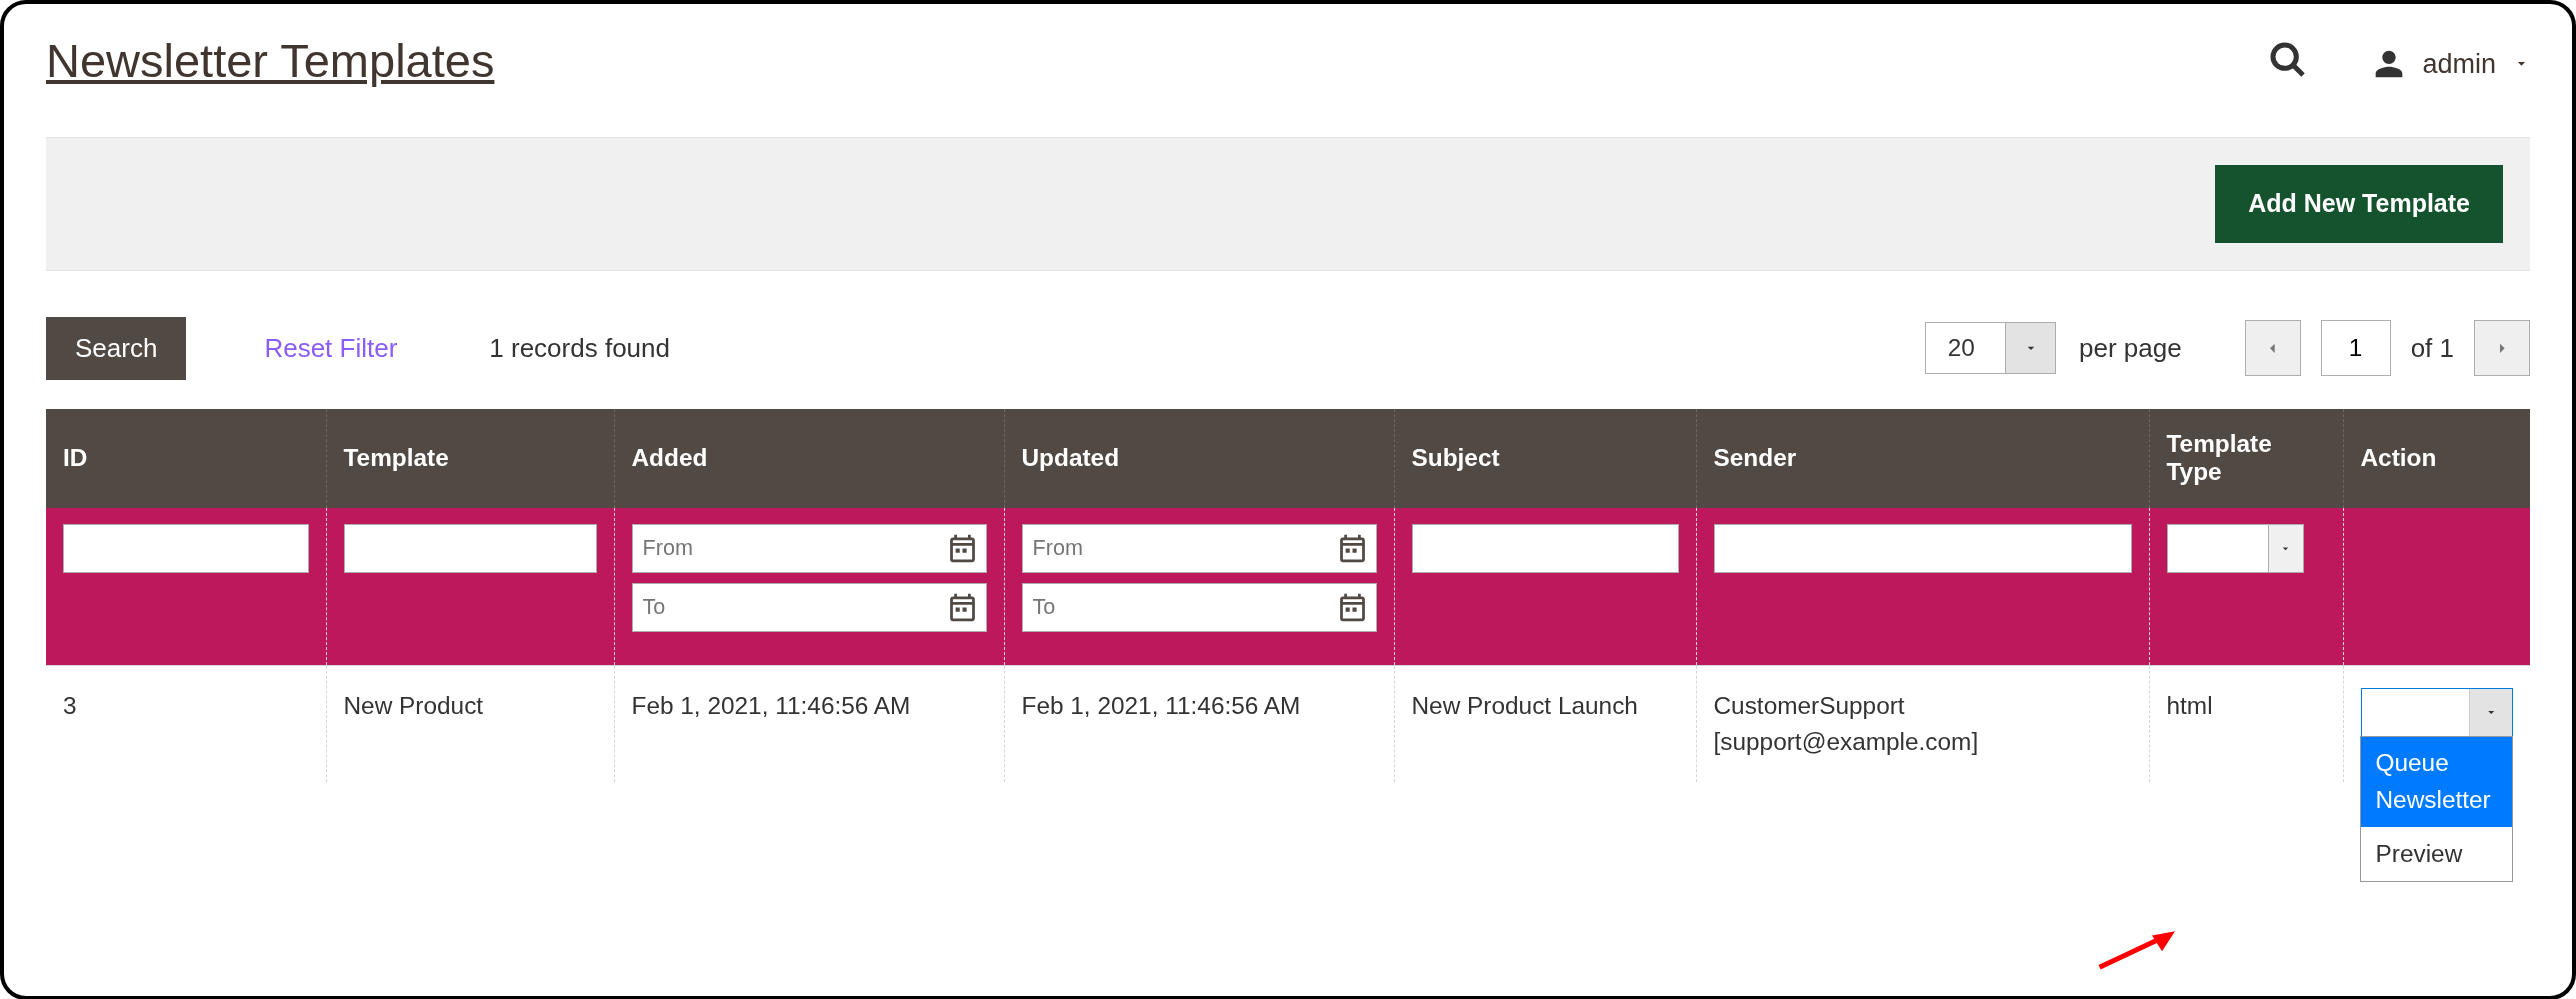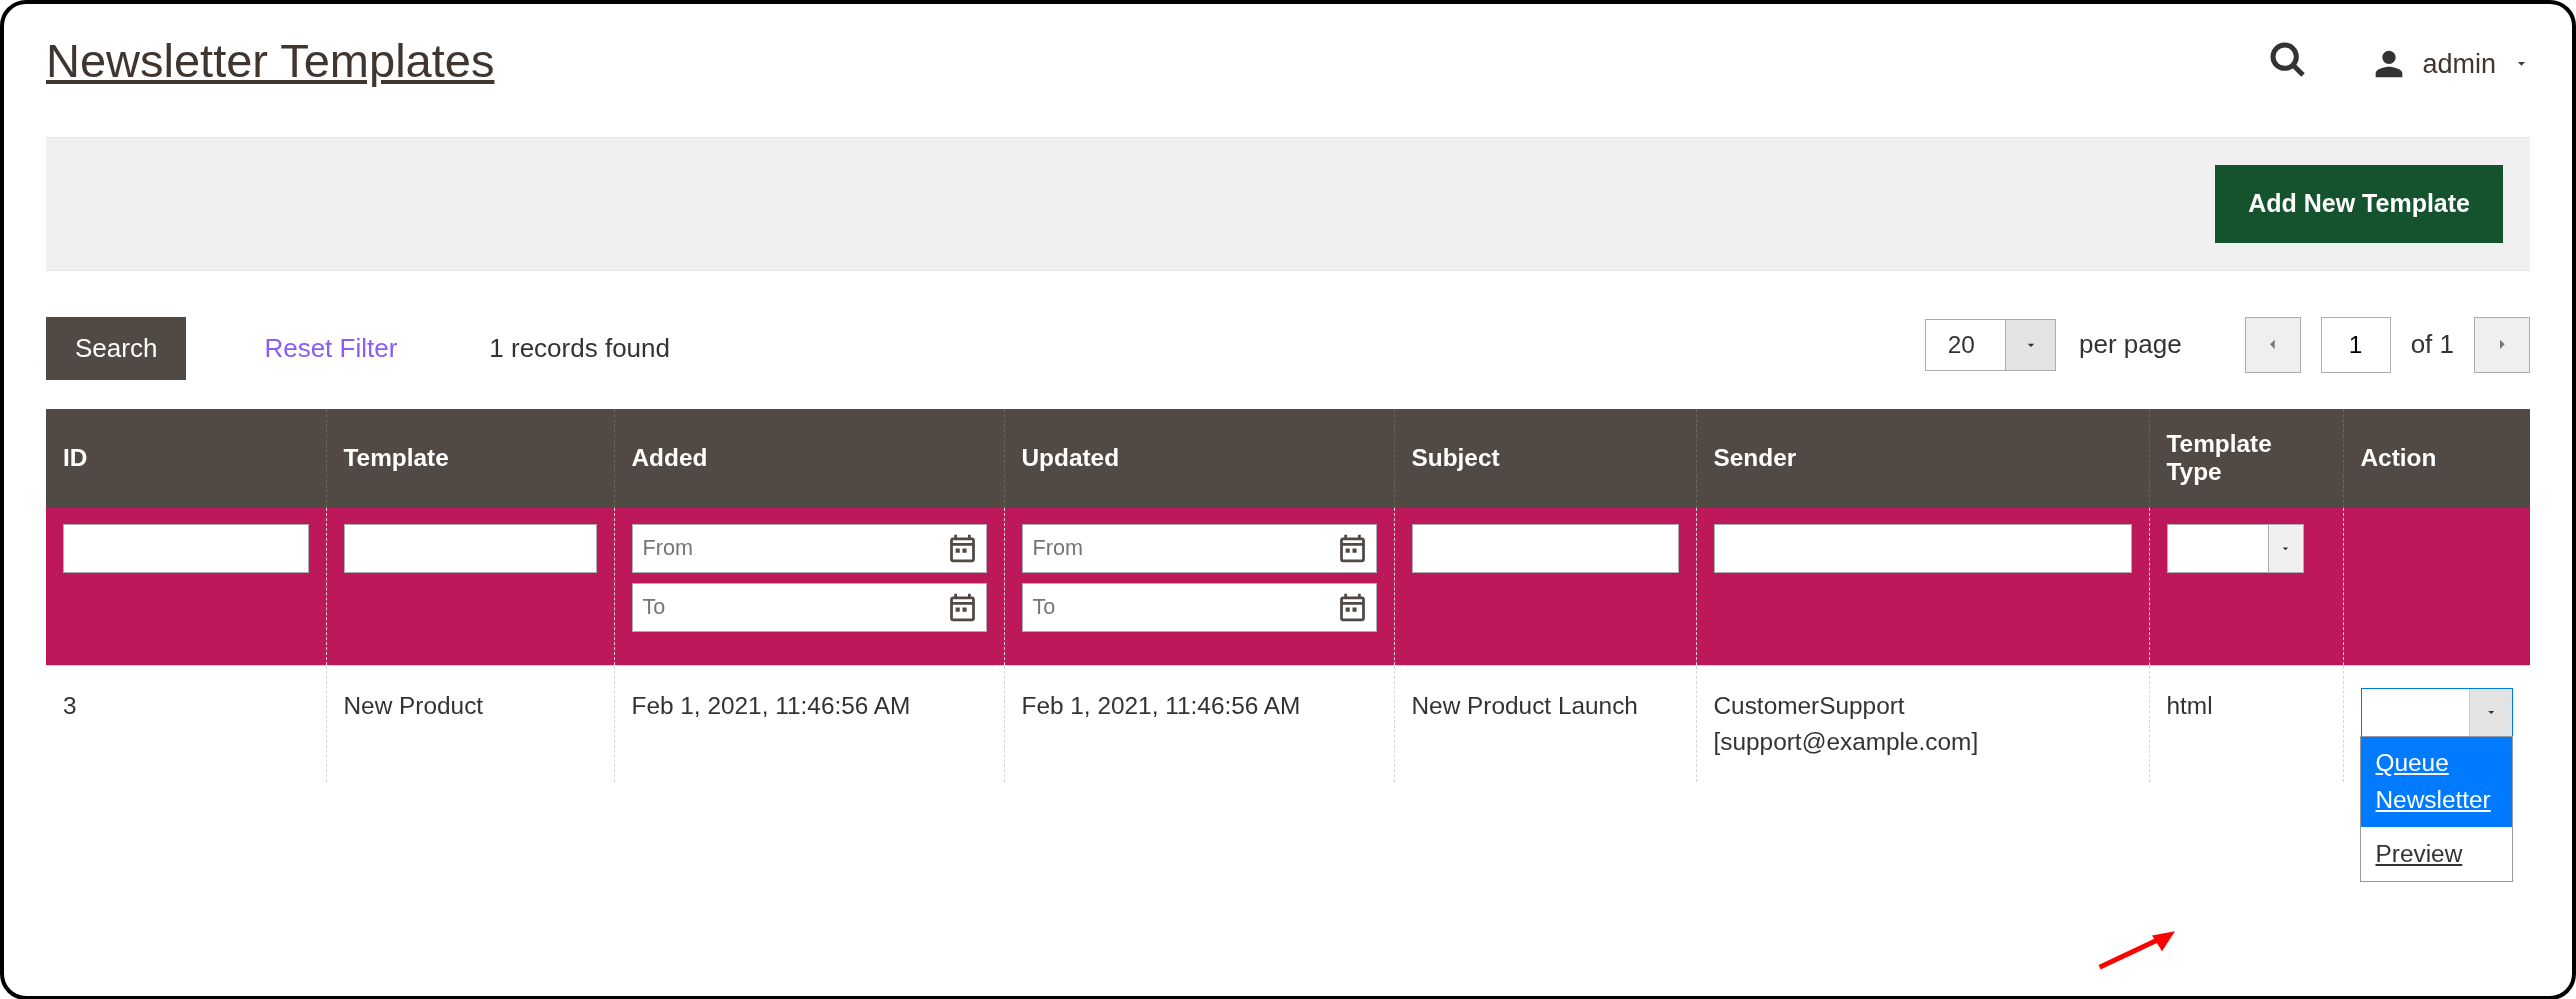--- a/index.html
+++ b/index.html
@@ -58,21 +58,21 @@
     font-size: 25px;
     font-weight: 600;
     padding: 24.4px 33px;
     border: none;
     cursor: pointer;
   }
 
   
   .toolbar {
     display: flex;
-    align-items: flex-start;
+    align-items: center;
     justify-content: space-between;
     padding: 46px 0 29px 0;
   }
   .toolbar-left { display: flex; align-items: center; gap: 36px; }
   .btn-search {
     background: #514943;
     color: #fff;
     font-size: 26px;
     padding: 16px 29px;
     border: none;
@@ -225,21 +225,20 @@
     left: -1.4px;
     right: -1.4px;
     border: 1.4px solid #999;
     background: #fff;
     z-index: 10;
   }
   .dropdown-item {
     padding: 8.6px 14.4px;
     font-size: 24.4px;
     cursor: pointer;
-    text-decoration: underline;
   }
   .dropdown-item.selected { background: #007bff; color: #fff; }
 
   
   .arrow {
     position: absolute;
     left: 2092px;
     top: 927px;
     pointer-events: none;
   }

